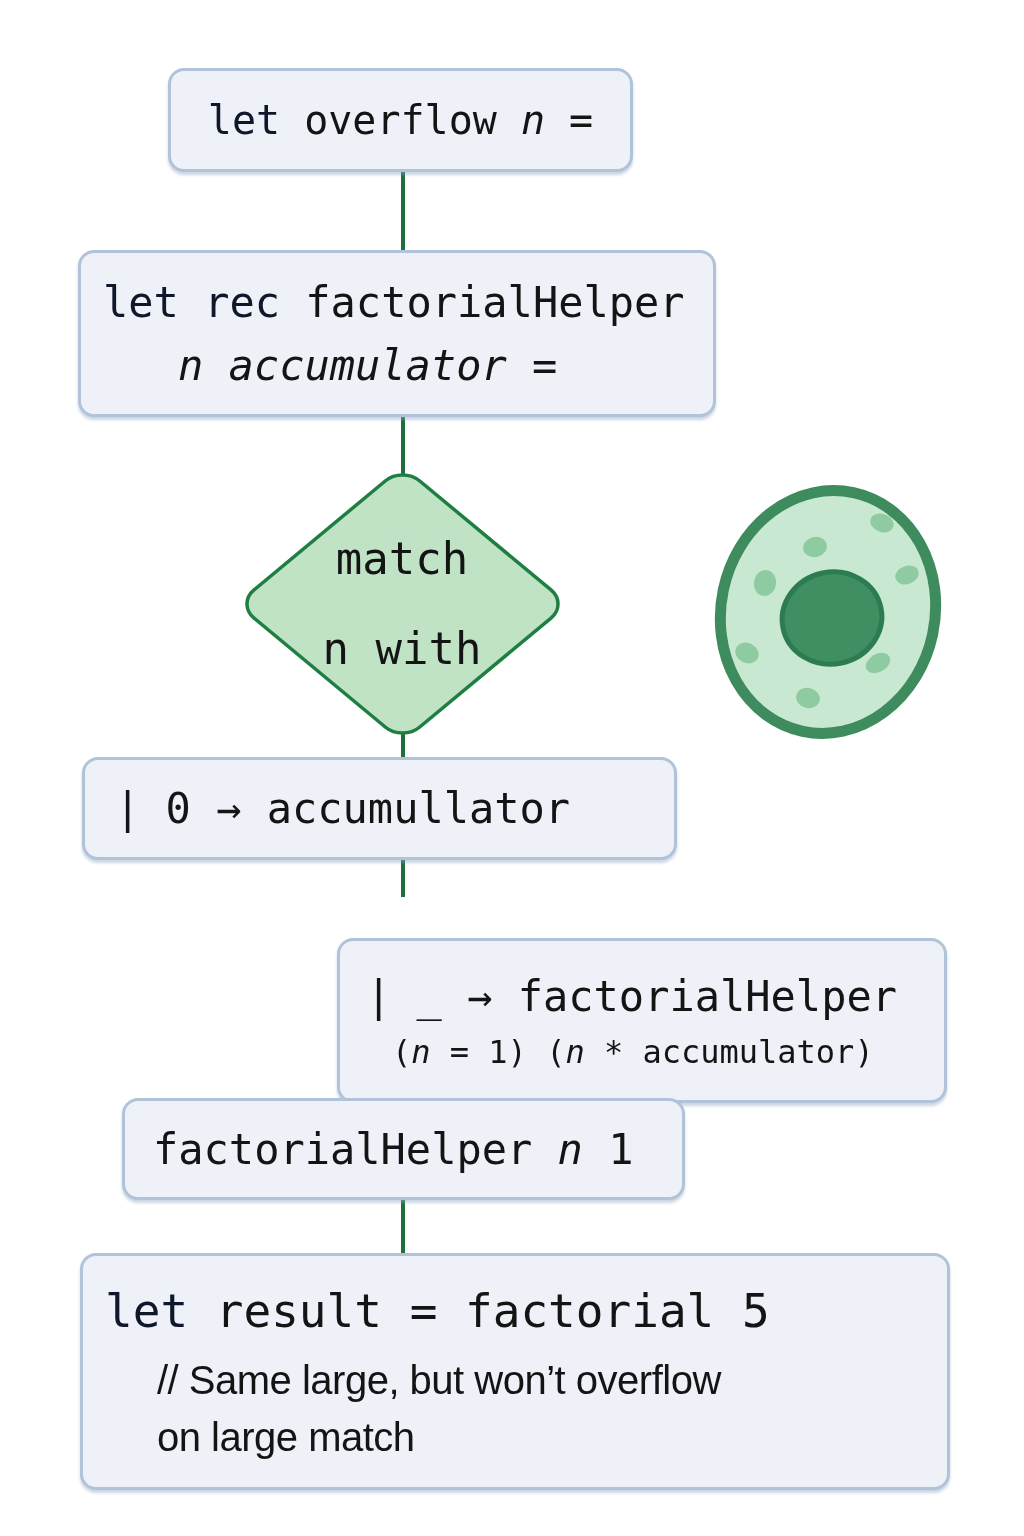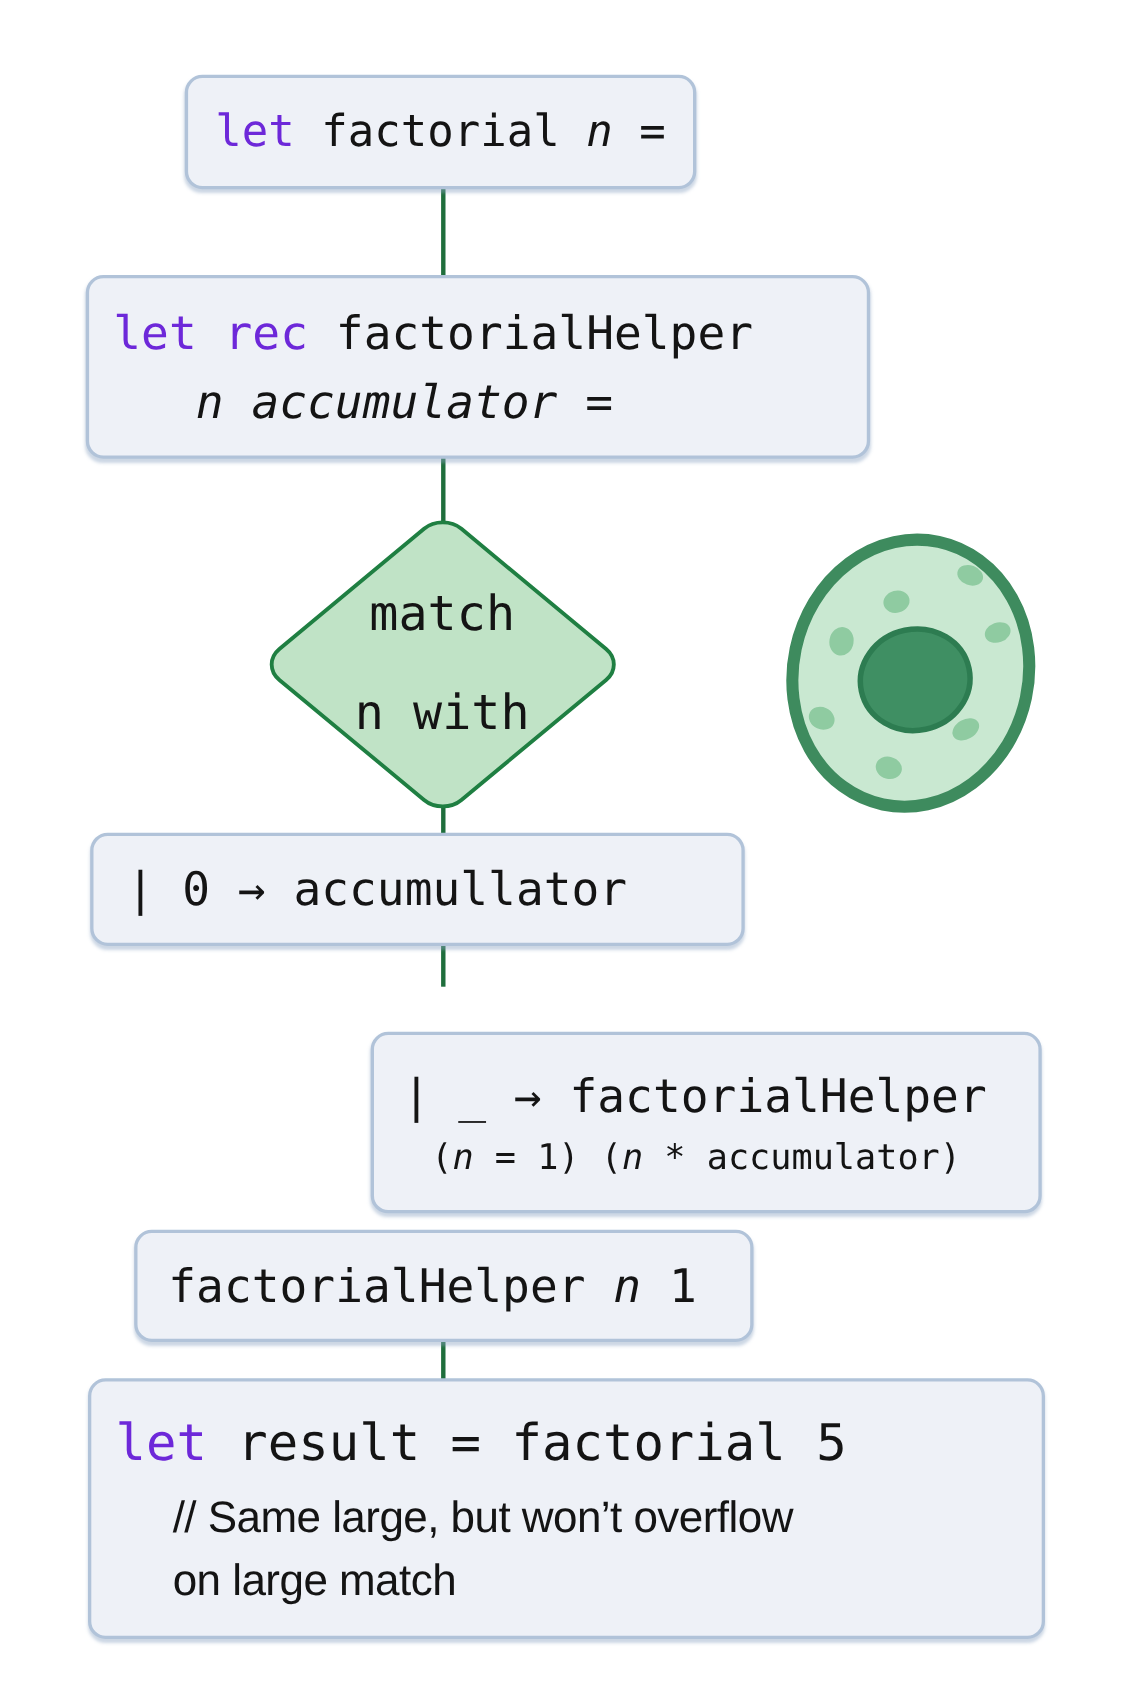--- a/index.html
+++ b/index.html
@@ -8,29 +8,29 @@
     font-family:"DejaVu Sans Mono",monospace;color:#141414;
   }
   .connector{position:absolute;left:401px;width:4px;background:#1f6e3c;z-index:1;}
   .node{
     position:absolute;z-index:2;box-sizing:border-box;
     background:#eef1f7;border:3px solid #b1c3d9;border-radius:16px;
     box-shadow:0 3px 3px rgba(140,165,195,.45);
     display:flex;flex-direction:column;justify-content:center;
   }
   .code-line{white-space:pre;line-height:1.5;}
-  .kw{color:#6d28d9;}
+  .kw{color:#0f172a;}
   .var{font-style:italic;}
   #box1{left:168px;top:68px;width:465px;height:104px;font-size:40px;align-items:center;}
-  #box2{left:78px;top:250px;width:713px;height:167px;font-size:42px;padding-left:22px;}
+  #box2{left:78px;top:250px;width:638px;height:167px;font-size:42px;padding-left:22px;}
   #box2 .indent{padding-left:75px;font-style:italic;}
   #box3{left:82px;top:757px;width:595px;height:103px;font-size:42px;padding-left:30px;}
   #box4{left:337px;top:893px;width:610px;height:165px;font-size:42px;padding-left:26px;margin-top:45px;}
   #box4 .line2{font-size:32px;padding-left:26px;}
-  #box5{left:122px;top:1098px;width:563px;height:102px;font-size:42px;padding-left:28px;margin-top:20px;}
+  #box5{left:122px;top:1098px;width:563px;height:102px;font-size:42px;padding-left:28px;}
   #box6{left:80px;top:1253px;width:870px;height:237px;font-size:46px;padding-left:22px;}
   #box6 .comment{
     font-family:"Liberation Sans",sans-serif;font-size:40px;line-height:1.42;
     padding-left:52px;letter-spacing:-0.5px;
   }
   #box6 .comment.first{margin-top:6px;}
   .diamond-svg{position:absolute;left:230px;top:455px;z-index:2;}
   .diamond-label{
     position:absolute;left:242px;top:520px;width:320px;height:168px;z-index:3;
     display:flex;flex-direction:column;align-items:center;justify-content:center;
@@ -44,21 +44,21 @@
 <div class="canvas">
 
   <div class="connector" style="top:168px;height:86px;"></div>
   <div class="connector" style="top:412px;height:62px;"></div>
   <div class="connector" style="top:732px;height:30px;"></div>
   <div class="connector" style="top:855px;height:42px;"></div>
   <div class="connector" style="top:1052px;height:50px;"></div>
   <div class="connector" style="top:1195px;height:62px;"></div>
 
   <div class="node" id="box1">
-    <div class="code-line"><span class="kw">let</span><span> factorial </span><span class="var">n</span><span> =</span></div>
+    <div class="code-line"><span class="kw">let</span><span> overflow </span><span class="var">n</span><span> =</span></div>
   </div>
 
   <div class="node" id="box2">
     <div class="code-line"><span class="kw">let rec</span><span> factorialHelper</span></div>
     <div class="code-line indent">n accumulator =</div>
   </div>
 
   <svg class="diamond-svg" width="345" height="300" viewBox="0 0 345 300">
     <rect x="-117" y="-117" width="234" height="234" rx="24" transform="translate(172.5 149) scale(1 0.83) rotate(45)" fill="#c0e3c6" stroke="#1f7f42" stroke-width="3.5" vector-effect="non-scaling-stroke"></rect>
   </svg>

